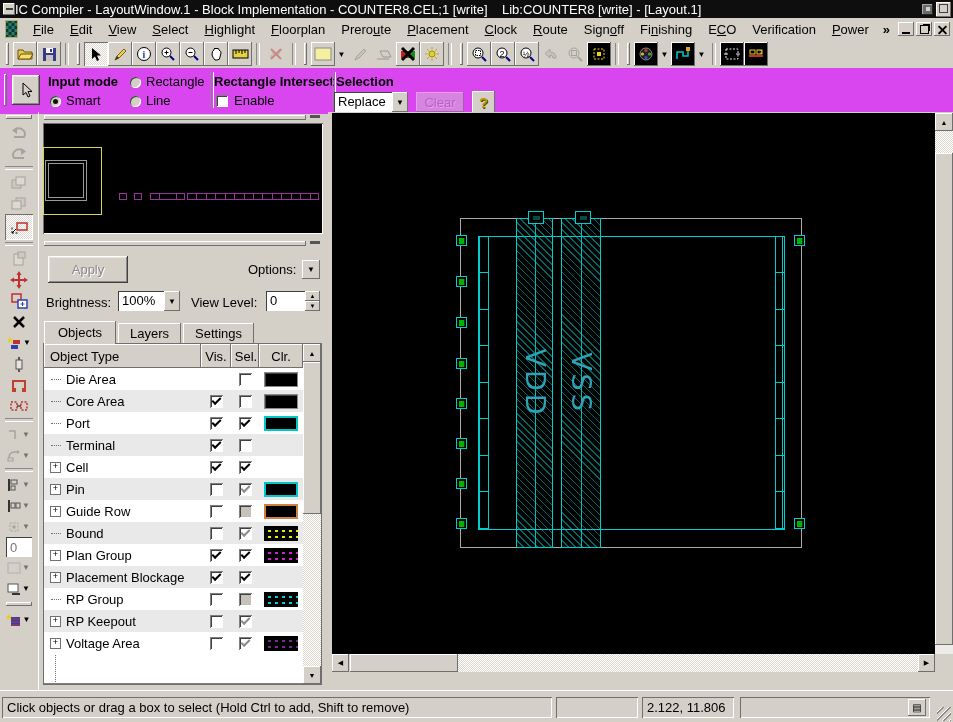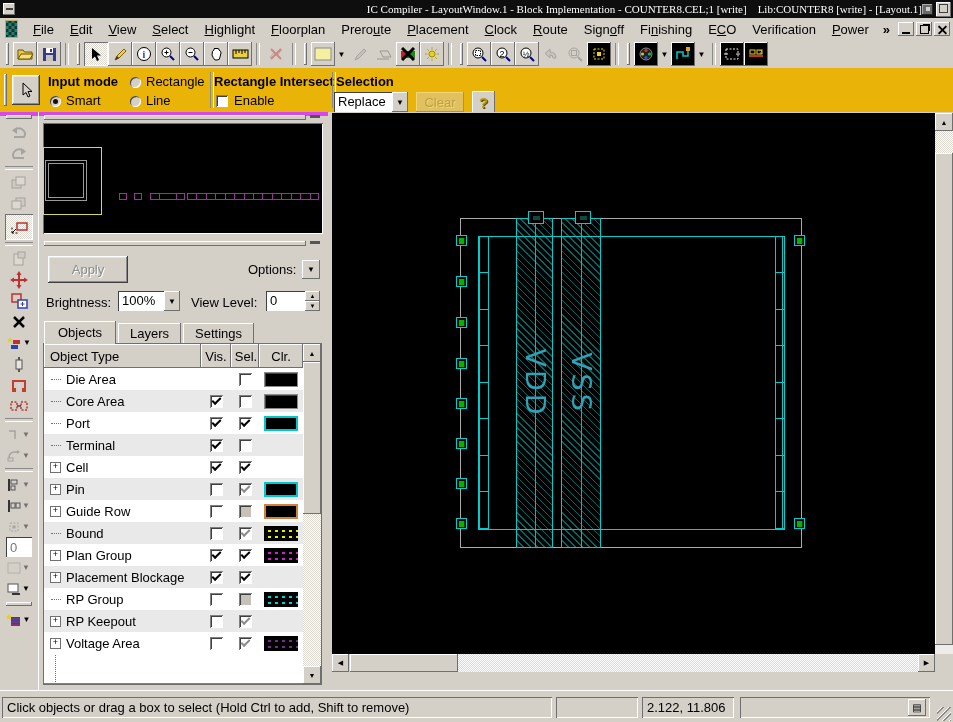--- a/index.html
+++ b/index.html
@@ -4,21 +4,21 @@
 <style>
   html,body{margin:0;padding:0;background:#777}
   #app{position:relative;width:953px;height:722px;background:#d4d0c8;overflow:hidden;
        font-family:"Liberation Sans",sans-serif;font-size:13px;color:#000}
   .raised{box-shadow:inset -1px -1px 0 #6f6f6f, inset 1px 1px 0 #fff;background:#d4d0c8}
   .raised2{box-shadow:inset -1px -1px 0 #404040, inset 1px 1px 0 #fff, inset -2px -2px 0 #8a8a8a, inset 2px 2px 0 #e8e4dc;background:#d4d0c8}
   .checker{background:repeating-conic-gradient(#ffffff 0% 25%, #dcd8d0 0% 50%) 50%/2px 2px}
 
   
   .titlebar{position:absolute;left:0;top:0;width:953px;height:18px;background:#0e0e0e;display:flex;align-items:center}
-  .title{flex:1;text-align:right;color:#fff;font-size:11px;white-space:pre;overflow:hidden;font-family:Liberation Serif, serif}
+  .title{flex:1;text-align:left;color:#fff;font-size:13px;white-space:pre;overflow:hidden;font-family:Liberation Sans, sans-serif}
   .tb-min{width:12px;height:12px;margin-left:3px}
   .tb-min i{display:block;width:7px;height:2px;background:#404040;margin:5px auto 0}
   .tb-sm{width:11px;height:11px;background:#6a6a6a;box-shadow:inset -1px -1px 0 #222,inset 1px 1px 0 #aaa;margin-right:3px}
   .tb-sm i{display:block;width:4px;height:4px;background:#cfcfcf;margin:3px auto 0}
   .tb-big{width:15px;height:15px;margin-right:2px}
   .tb-big i{display:block;width:7px;height:7px;border:1px solid #404040;margin:2px auto 0}
 
   
   .menubar{position:absolute;left:0;top:18px;width:953px;height:22px;display:flex;align-items:center;background:#d4d0c8}
   .appicon{width:16px;height:16px;margin:0 7px 0 5px;border:1px solid #b8b060;
@@ -38,21 +38,21 @@
   
   .toolbar1{position:absolute;left:0;top:40px;width:953px;height:28px;display:flex;align-items:center;padding-left:2px;box-sizing:border-box}
   .tool{width:24px;height:24px;display:flex;align-items:center;justify-content:center;flex:0 0 auto}
   .tool.pressed{box-shadow:inset 1px 1px 0 #6f6f6f, inset -1px -1px 0 #fff;background:repeating-conic-gradient(#ffffff 0% 25%, #dcd8d0 0% 50%) 50%/2px 2px}
   .tool.dis{opacity:.45}
   .vsep{width:2px;height:22px;border-left:1px solid #8a8a8a;border-right:1px solid #fff;margin:0 4px;flex:0 0 auto}
   .tgrip{width:3px;height:22px;box-shadow:inset -1px -1px 0 #6f6f6f, inset 1px 1px 0 #fff;margin:0 4px;flex:0 0 auto}
   .drop{width:13px;height:20px;display:flex;align-items:center;justify-content:center;font-size:8px;flex:0 0 auto}
   .darkicon{width:22px;height:22px;background:#000;display:flex;align-items:center;justify-content:center}
 
-  .toolbar2{position:absolute;left:0;top:68px;width:953px;height:44px;border-bottom:4px solid #d946ef;background:#eab308}
+  .toolbar2{position:absolute;left:0;top:68px;width:953px;height:44px;border-bottom:2px solid #d946ef;background:#d946ef}
   .t2grip{position:absolute;left:4px;top:6px;width:3px;height:32px;box-shadow:inset -1px -1px 0 #6f6f6f, inset 1px 1px 0 #fff}
   .bigtool{position:absolute;left:12px;top:7px;width:28px;height:30px;display:flex;align-items:center;justify-content:center}
   .lbl{position:absolute;font-weight:bold;white-space:nowrap}
   .radio{display:inline-block;width:11px;height:11px;border-radius:50%;background:#d4d0c8;
     box-shadow:inset 1px 1px 0 #404040, inset -1px -1px 0 #fff;vertical-align:-2px;margin-right:5px;position:relative}
   .radio.on::after{content:"";position:absolute;left:3px;top:3px;width:5px;height:5px;border-radius:50%;background:#101010}
   .rrow{position:absolute;white-space:nowrap}
   .cbox{display:inline-block;width:12px;height:12px;background:#fff;box-shadow:inset 1px 1px 0 #808080, inset -1px -1px 0 #fff, inset 2px 2px 0 #404040;vertical-align:-2px;margin-right:6px}
   .combo{position:absolute;display:flex;height:20px}
   .combo .cval{width:58px;background:#fff;box-shadow:inset 1px 1px 0 #404040, inset -1px -1px 0 #fff;padding:2px 4px;box-sizing:border-box;white-space:nowrap;overflow:hidden}

